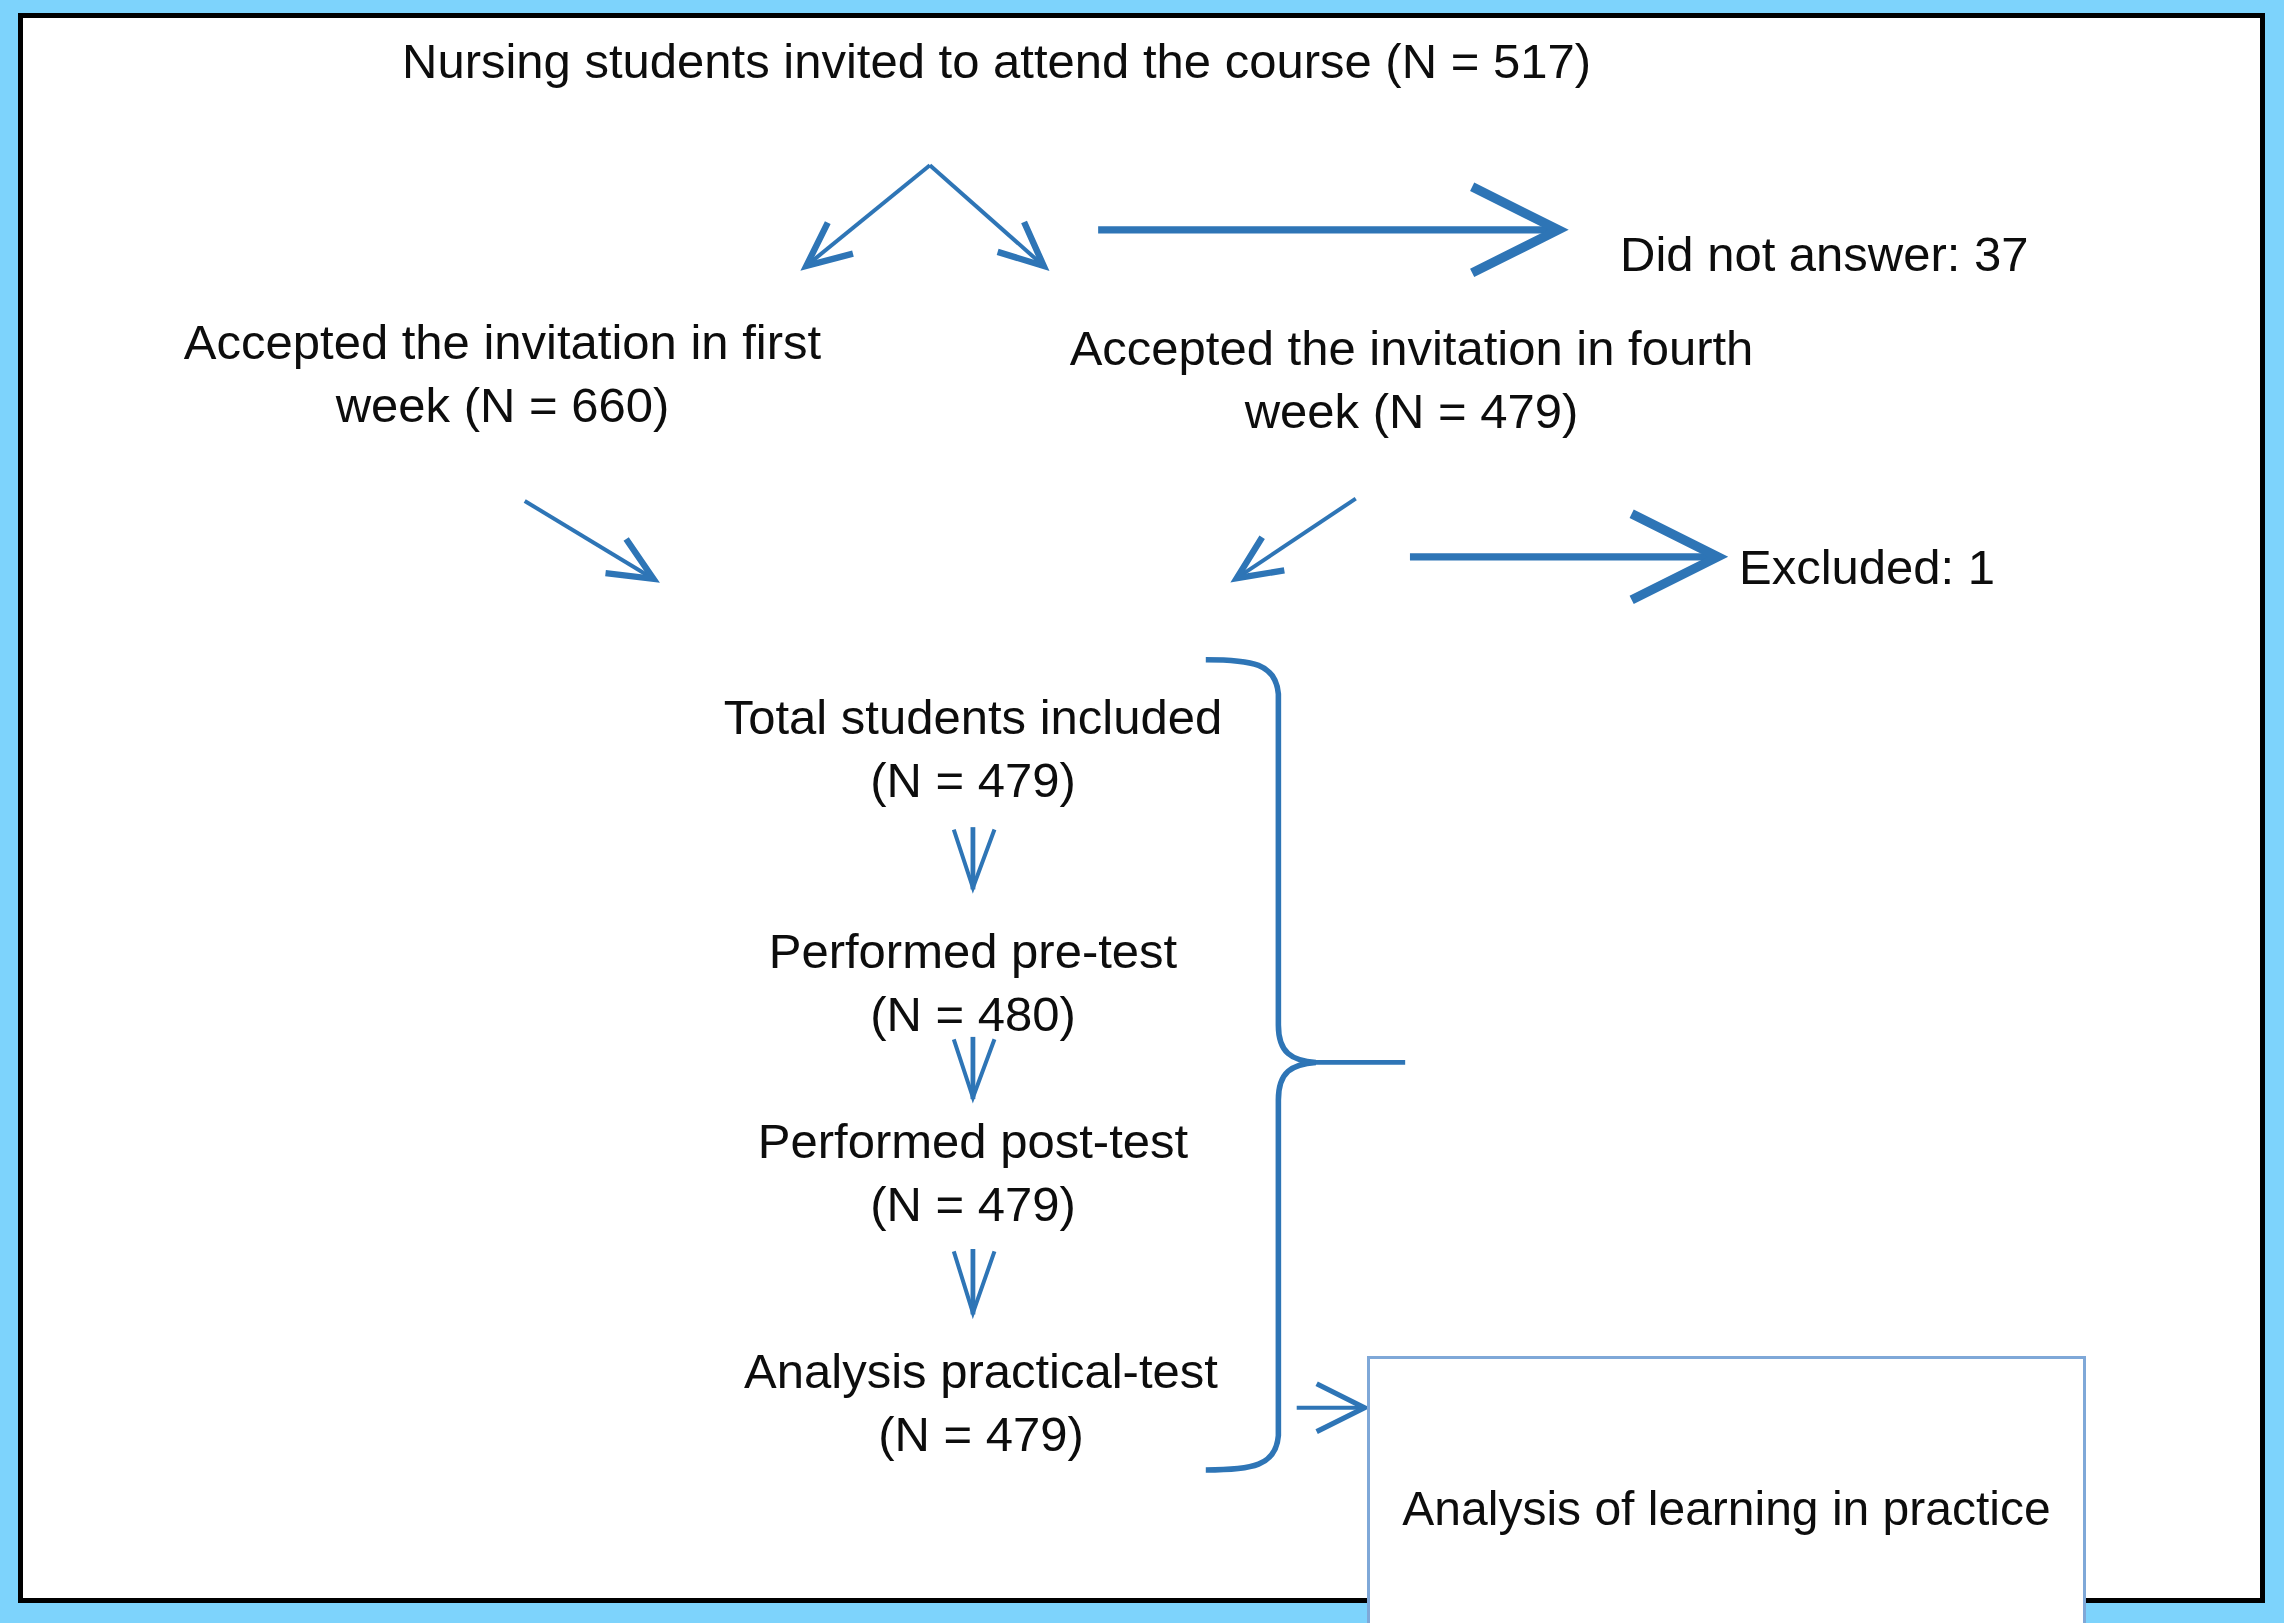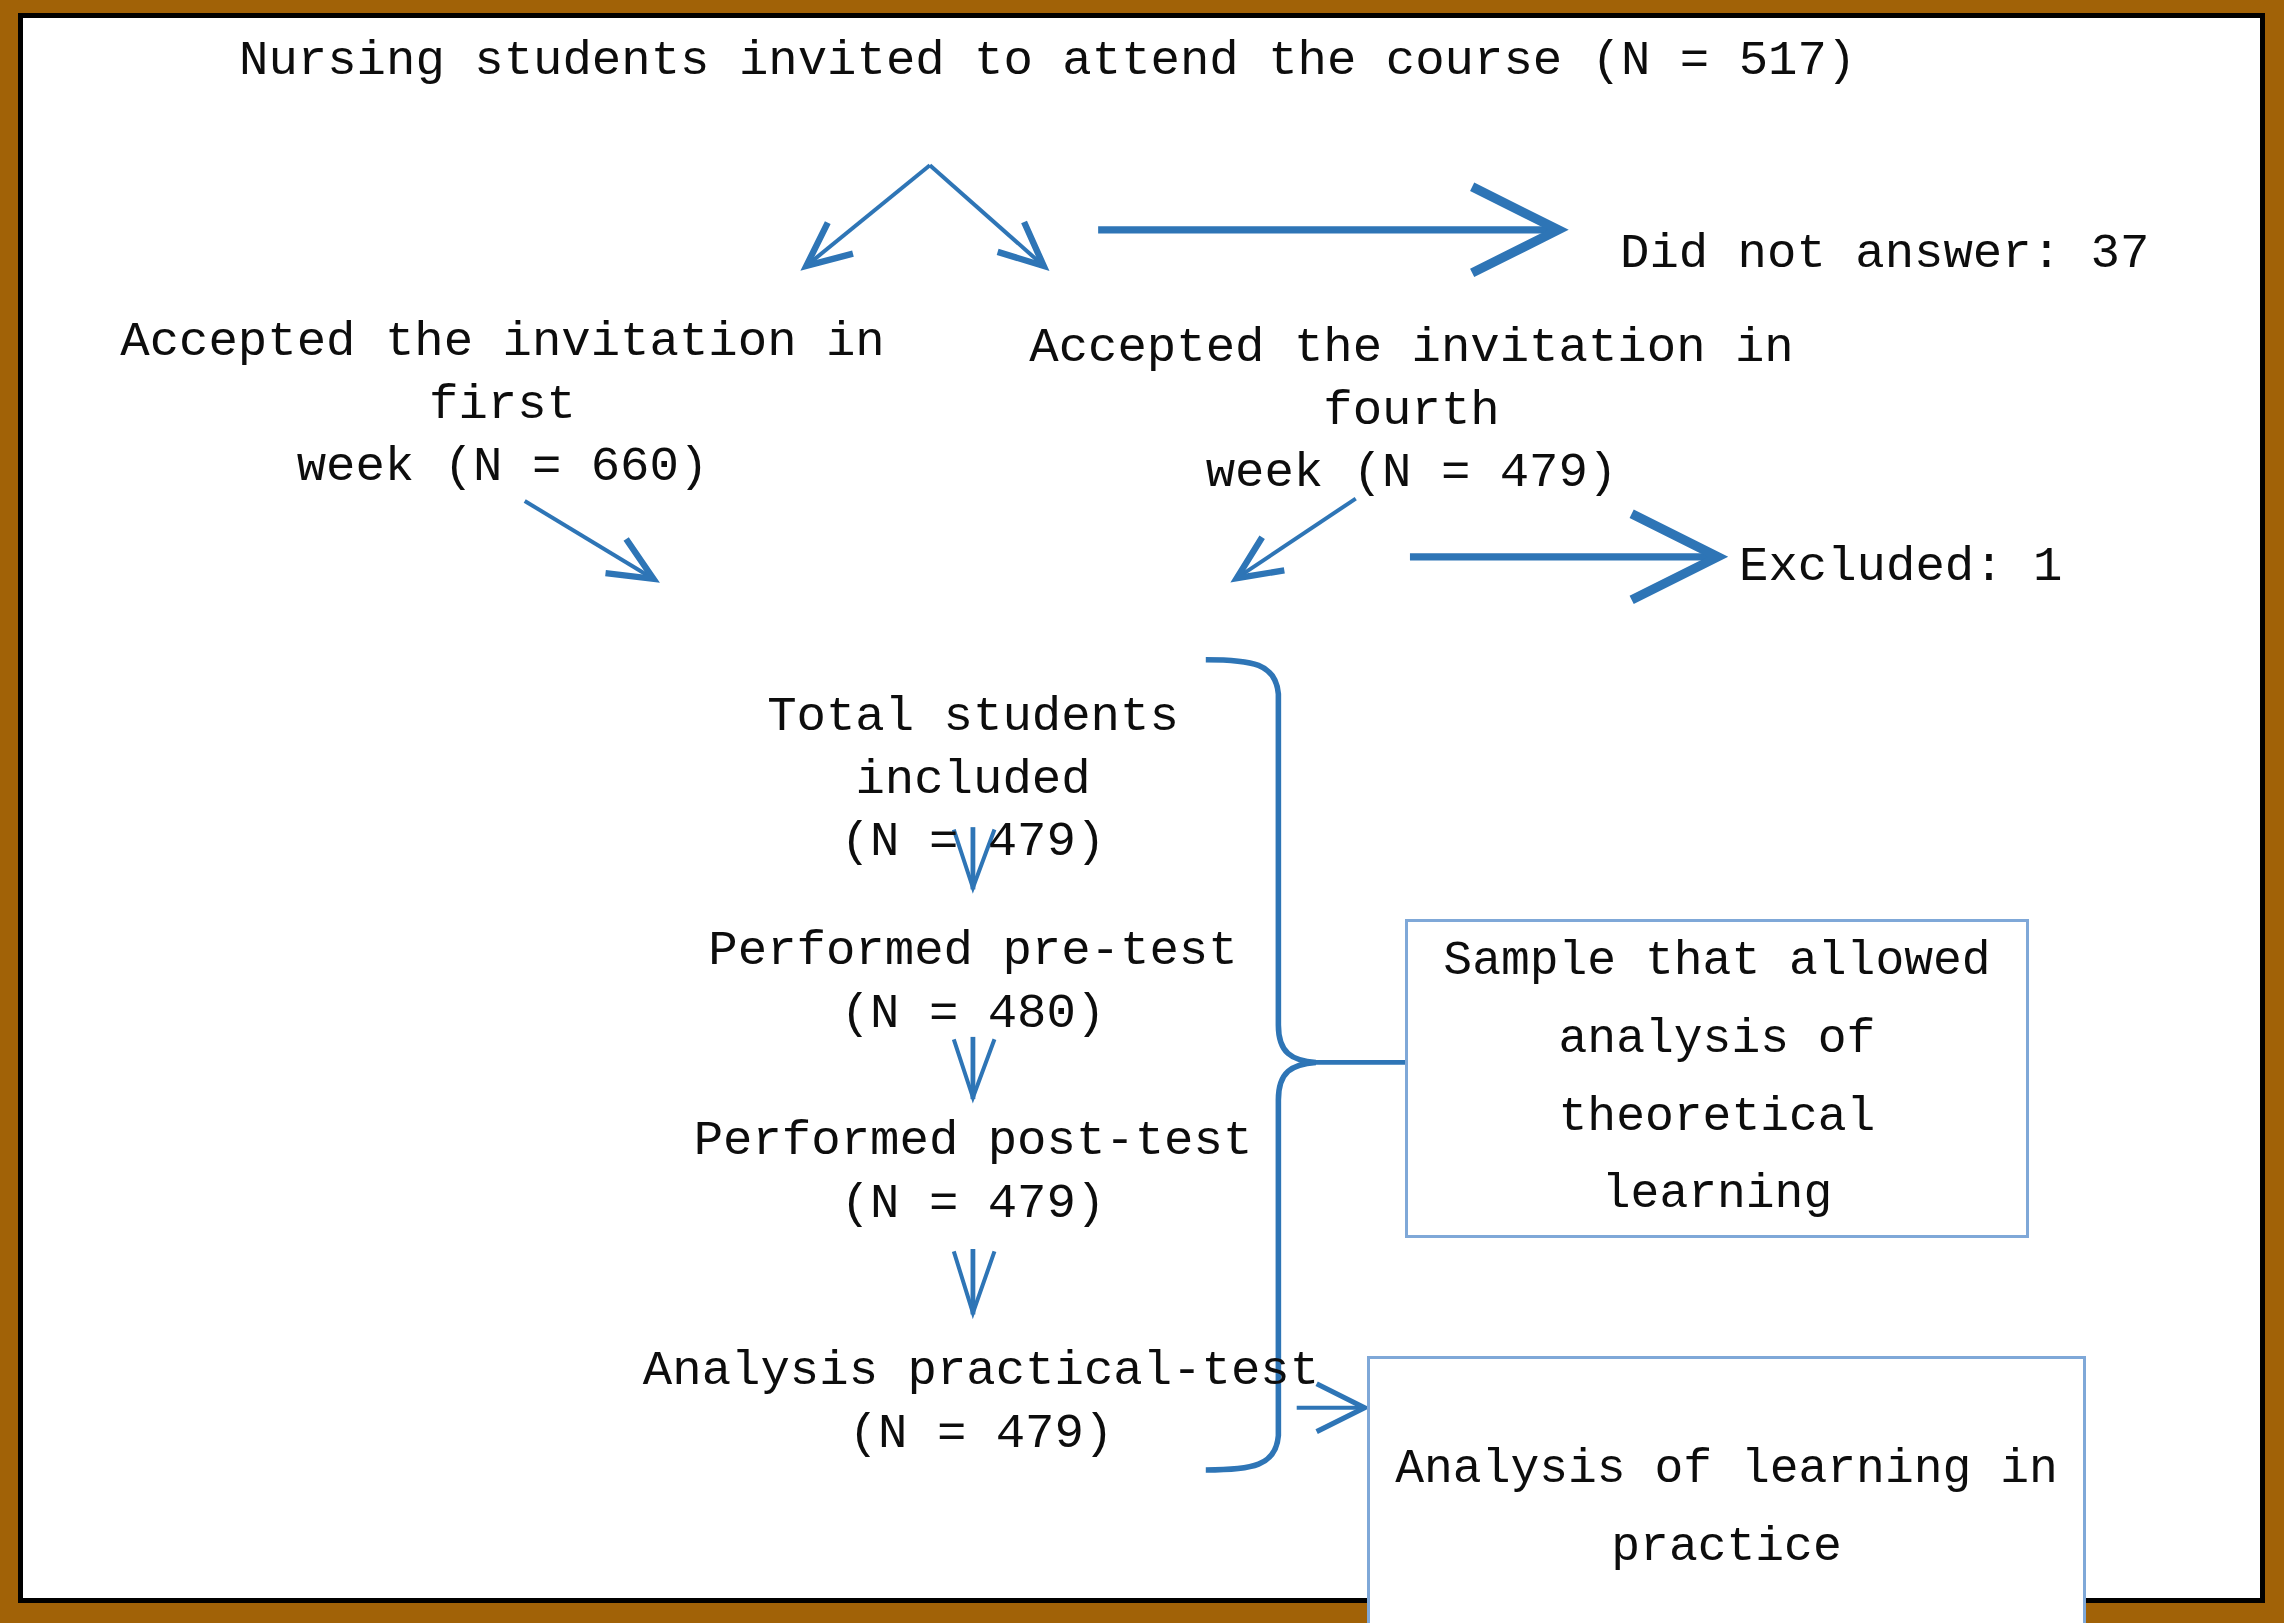--- a/index.html
+++ b/index.html
@@ -4,22 +4,22 @@
 <style>
   html, body {
     margin: 0;
     padding: 0;
     background: #ffffff;
   }
   #page {
     position: relative;
     width: 2284px;
     height: 1624px;
-    background: #a16207;
-    font-family: Liberation Mono, monospace;
+    background: #7dd3fc;
+    font-family: Liberation Sans, sans-serif;
     overflow: hidden;
   }
   
   #figure-frame {
     position: absolute;
     left: 17.5px;
     top: 12.8px;
     width: 2247px;
     height: 1590px;
     border: 5.6px solid #000000;
@@ -175,18 +175,17 @@
   <div class="node wrap" id="node-posttest">
     <span class="l1">Performed post-test</span>
     <span class="l2">(N = 479)</span>
   </div>
 
   <div class="node wrap" id="node-practical">
     <span class="l1">Analysis practical-test</span>
     <span class="l2">(N = 479)</span>
   </div>
 
-  <div class="outcome-box" id="box-theoretical">Sample that allowed analysis of theoretical learning</div>
 
   <div class="outcome-box" id="box-practice">Analysis of learning in practice</div>
 
 </div>
 
 
 </body></html>

